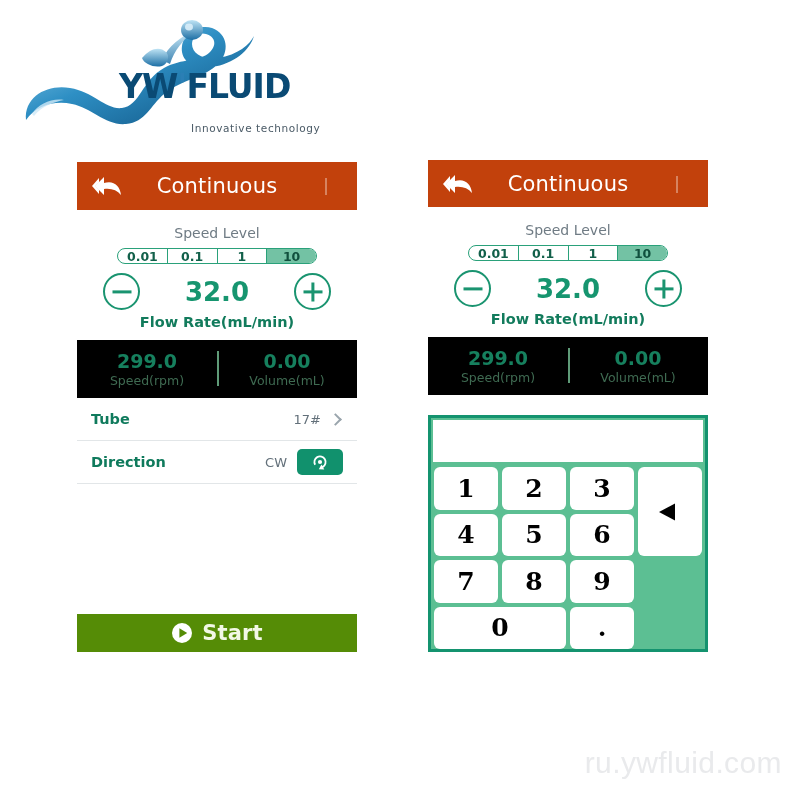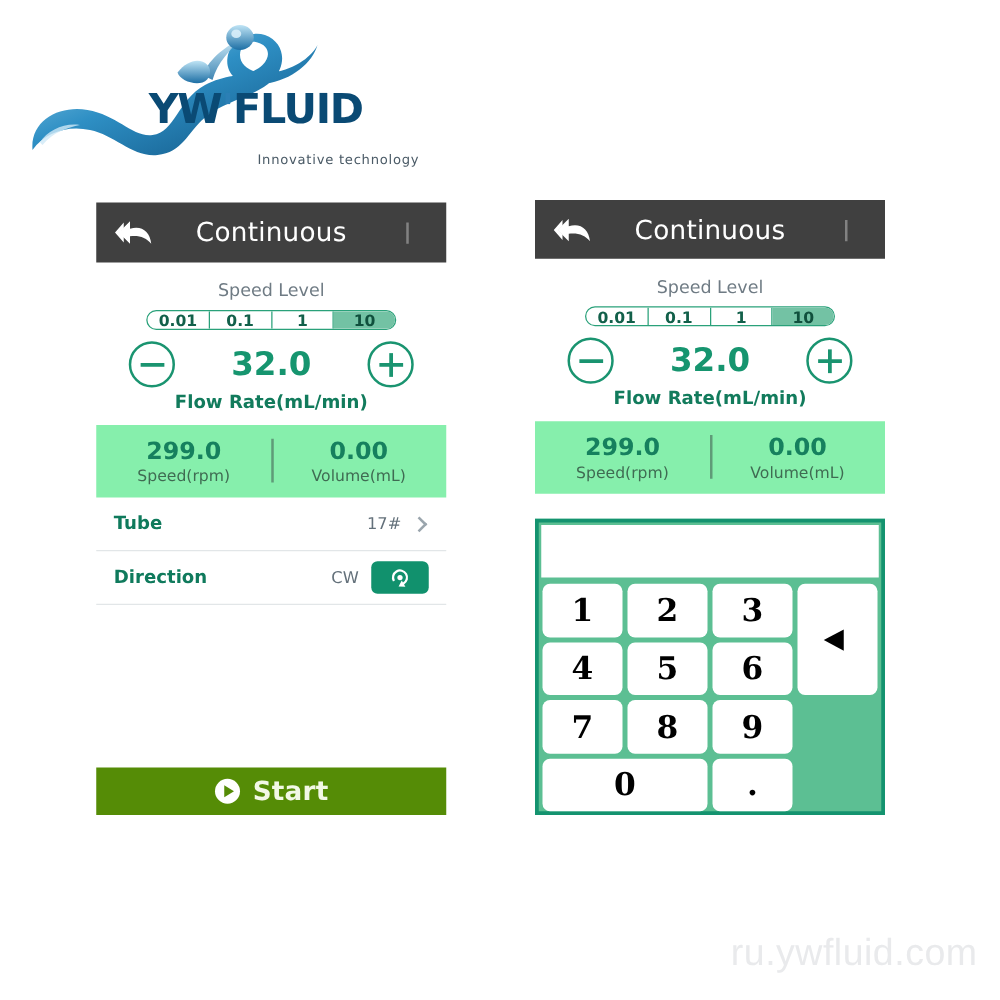--- a/index.html
+++ b/index.html
@@ -16,30 +16,30 @@
   .logo-wrap { position: absolute; left: 14px; top: 10px; width: 330px; height: 125px; }
   .logo-svg { position: absolute; left: 0; top: 0; }
   .logo-text {
     position: absolute; left: 105px; top: 60px;
     font-family: "DejaVu Sans", sans-serif;
     font-size: 33px; font-weight: bold; letter-spacing: -1px;
     color: #0a4a74; line-height: 1;
   }
   .logo-text .apos { color: #2b7fb5; }
   .logo-tag {
-    position: absolute; left: 192px; top: 112px;
+    position: absolute; left: 177px; top: 112px;
     font-size: 10.5px; color: #4a5a66; letter-spacing: .6px;
     font-family: "DejaVu Sans", sans-serif;
   }
 
   
   .panel { position: absolute; background: #ffffff; }
   .hdr {
     position: relative;
-    background: #404040;
+    background: #c2410c;
     color: #ffffff;
     height: 48px;
     display: flex; align-items: center; justify-content: center;
   }
   .hdr-title {
     font-size: 21px; font-weight: normal; letter-spacing: .2px;
     font-family: "DejaVu Sans", sans-serif;
   }
   .hdr-back {
     position: absolute; left: 14px; top: 50%; transform: translateY(-50%);
@@ -90,21 +90,21 @@
     font-size: 26px; font-weight: bold; color: #16956f;
     min-width: 110px; text-align: center; line-height: 1;
     font-family: "DejaVu Sans", sans-serif;
   }
   .rate-cap {
     text-align: center; color: #127b5c; font-size: 14.5px; font-weight: bold;
     margin-top: 4px; font-family: "DejaVu Sans", sans-serif;
   }
 
   .stats {
-    margin-top: 10px; background: #86efac; height: 58px;
+    margin-top: 10px; background: #000000; height: 58px;
     display: flex; align-items: center; position: relative;
   }
   .stat { flex: 1; text-align: center; }
   .stat-v {
     font-size: 19px; font-weight: bold; color: #16805e; line-height: 1.2;
     font-family: "DejaVu Sans", sans-serif;
   }
   .stat-k {
     font-size: 12.5px; color: #3f6b52; margin-top: 1px;
     font-family: "DejaVu Sans", sans-serif;

